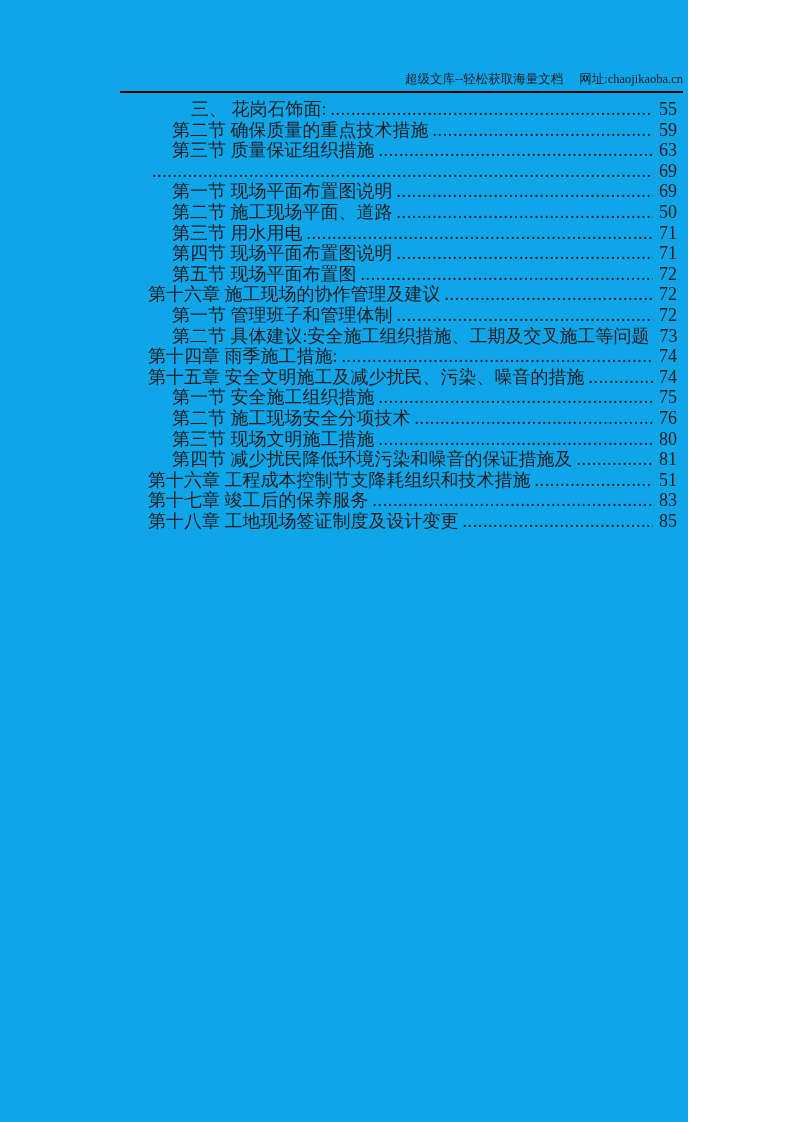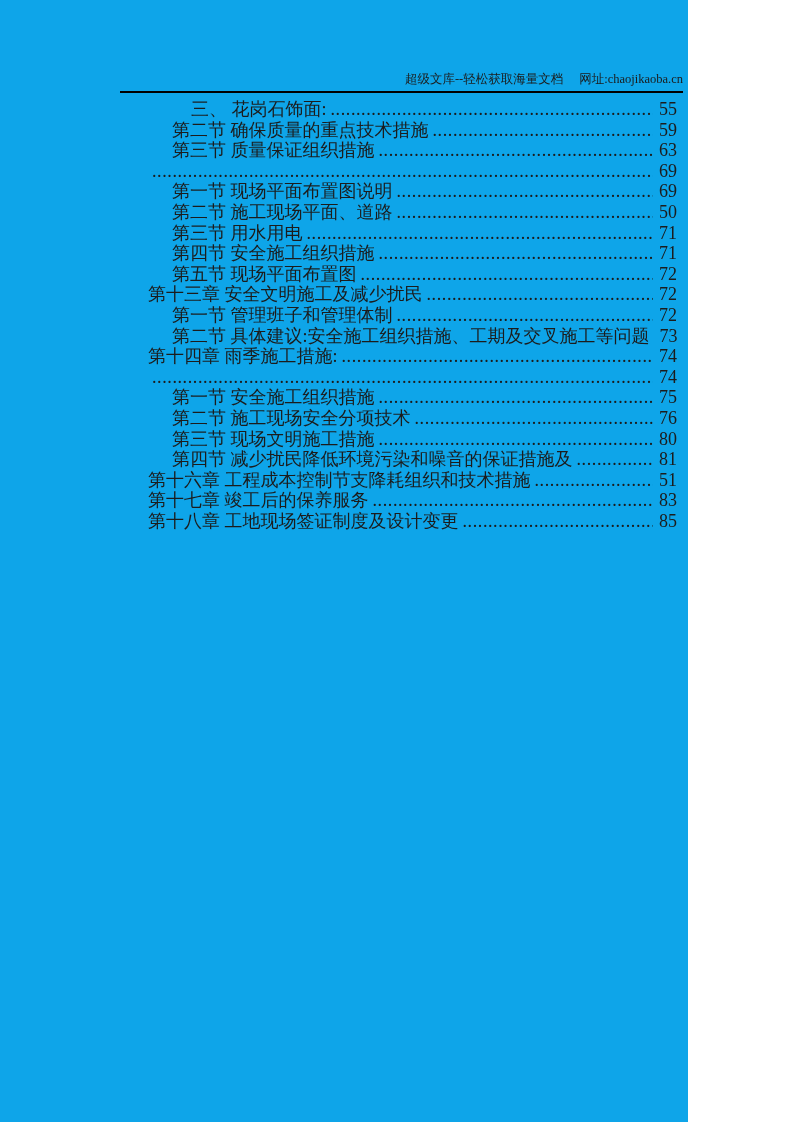--- a/index.html
+++ b/index.html
@@ -117,33 +117,33 @@
     <span class="toc-page">50</span>
   </div>
 
   <div class="toc-row lvl2">
     <span class="toc-title">第三节 用水用电</span>
     <span class="toc-dots">............................................................................................................................................................................................................................</span>
     <span class="toc-page">71</span>
   </div>
 
   <div class="toc-row lvl2">
-    <span class="toc-title">第四节 安全施工组织措施</span>
+    <span class="toc-title">第四节 现场平面布置图说明</span>
     <span class="toc-dots">............................................................................................................................................................................................................................</span>
     <span class="toc-page">71</span>
   </div>
 
   <div class="toc-row lvl2">
     <span class="toc-title">第五节 现场平面布置图</span>
     <span class="toc-dots">............................................................................................................................................................................................................................</span>
     <span class="toc-page">72</span>
   </div>
 
   <div class="toc-row lvl1">
-    <span class="toc-title">第十三章 安全文明施工及减少扰民</span>
+    <span class="toc-title">第十六章 施工现场的协作管理及建议</span>
     <span class="toc-dots">............................................................................................................................................................................................................................</span>
     <span class="toc-page">72</span>
   </div>
 
   <div class="toc-row lvl2">
     <span class="toc-title">第一节 管理班子和管理体制</span>
     <span class="toc-dots">............................................................................................................................................................................................................................</span>
     <span class="toc-page">72</span>
   </div>
 
@@ -153,20 +153,21 @@
     <span class="toc-page">73</span>
   </div>
 
   <div class="toc-row lvl1">
     <span class="toc-title">第十四章 雨季施工措施:</span>
     <span class="toc-dots">............................................................................................................................................................................................................................</span>
     <span class="toc-page">74</span>
   </div>
 
   <div class="toc-row lvl1">
+    <span class="toc-title">第十五章 安全文明施工及减少扰民、污染、噪音的措施</span>
     <span class="toc-dots">............................................................................................................................................................................................................................</span>
     <span class="toc-page">74</span>
   </div>
 
   <div class="toc-row lvl2">
     <span class="toc-title">第一节 安全施工组织措施</span>
     <span class="toc-dots">............................................................................................................................................................................................................................</span>
     <span class="toc-page">75</span>
   </div>
 

